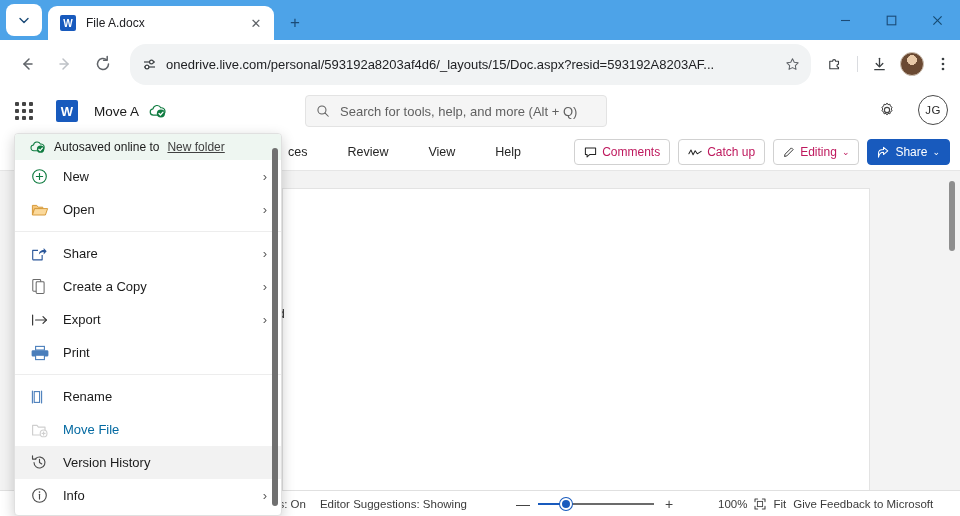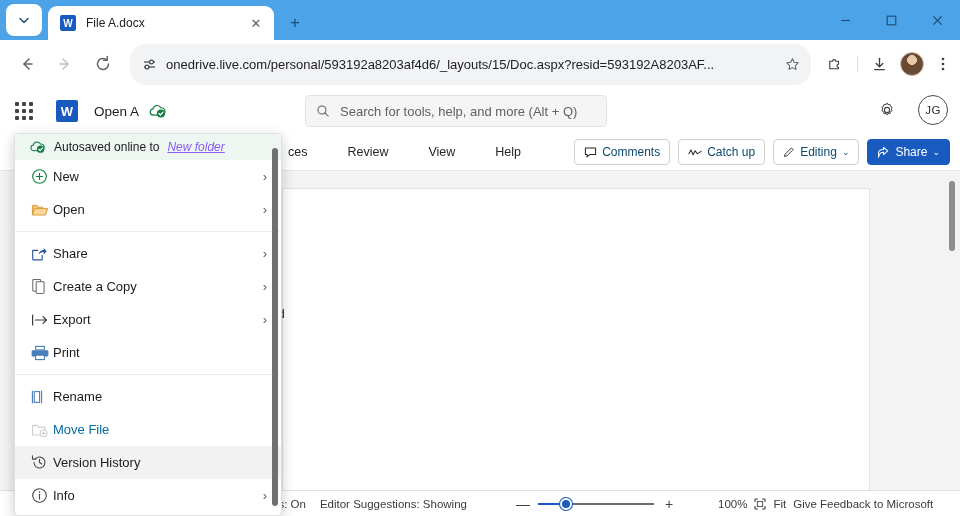--- a/index.html
+++ b/index.html
@@ -152,21 +152,21 @@
   .rtabs { display: flex; align-items: center; gap: 16px; margin-left: 276px; }
   .rtab {
     font-size: 12.5px; color: #262626; padding: 4px 12px;
   }
   .ribbon-right {
     position: absolute; right: 10px; top: 139px;
     display: flex; align-items: center; gap: 8px;
   }
   .rbtn {
     height: 26px; border: 1px solid #d1d1d1; border-radius: 4px;
-    background: #ffffff; color: #0c4a6e; font-size: 12px;
+    background: #ffffff; color: #be185d; font-size: 12px;
     display: flex; align-items: center; gap: 5px; padding: 0 9px;
   }
   .rbtn.primary {
     background: #185abd; border-color: #185abd; color: #ffffff;
   }
   .caret { font-size: 9px; }
 
   
   .canvas {
     position: absolute; top: 170px; left: 0; width: 960px; height: 320px;
@@ -223,32 +223,32 @@
     position: absolute; left: 14px; top: 133px; width: 268px; height: 383px;
     background: #ffffff; border: 1px solid #e0e0e0;
     border-radius: 4px; box-shadow: 0 4px 14px rgba(0,0,0,.20);
     overflow: hidden;
   }
   .fm-autosave {
     height: 26px; background: #eef6f1;
     display: flex; align-items: center; padding: 0 14px; gap: 8px;
     font-size: 12px; color: #1b1b1b;
   }
-  .fm-autosave a { color: #8b5cf6; text-decoration: underline; font-style: italic; }
+  .fm-autosave a { color: #404040; text-decoration: underline; }
   .fm-item {
     height: 33px; display: flex; align-items: center;
     padding: 0 12px 0 16px; font-size: 13px; color: #1b1b1b;
   }
   .fm-item.hovered { background: #f2f2f2; }
   .fm-item.disabled { color: #0369a1; }
   .fm-ico {
     width: 22px; flex: none; display: flex; align-items: center;
     justify-content: flex-start;
   }
-  .fm-label { flex: 1; }
+  .fm-label { flex: 1; margin-left: 10px; }
   .fm-chev { color: #5a5a5a; font-size: 13px; margin-right: 2px; }
   .fm-sep { height: 1px; background: #ededed; margin: 5px 0; }
   .fm-scroll-thumb {
     position: absolute; right: 3px; top: 14px; width: 6px; height: 358px;
     background: #707070; border-radius: 3px;
   }
 </style>
 </head>
 <body>
 
@@ -355,21 +355,21 @@
         <i></i>
         <i></i>
         <i></i>
         <i></i>
         <i></i>
         <i></i>
         <i></i>
         <i></i>
     </div>
     <div class="word-icon">W</div>
-    <div class="doc-name">Open A</div>
+    <div class="doc-name">Move A</div>
     <div class="cloud-badge">
       <svg width="19" height="16" viewBox="0 0 20 16">
         <path d="M5.6 12.3 a3.3 3.3 0 0 1 -.35 -6.58 A4.4 4.4 0 0 1 13.5 4.6 a3.6 3.6 0 0 1 1.1 7.7 z" fill="none" stroke="#107c41" stroke-width="1.2"></path>
         <circle cx="13.6" cy="10.6" r="4.3" fill="#107c41"></circle>
         <path d="M11.6 10.7 L13.1 12.2 L15.8 9.2" fill="none" stroke="#fff" stroke-width="1.4" stroke-linecap="round" stroke-linejoin="round"></path>
       </svg>
     </div>
   </div>
 
   <div class="searchbox">

